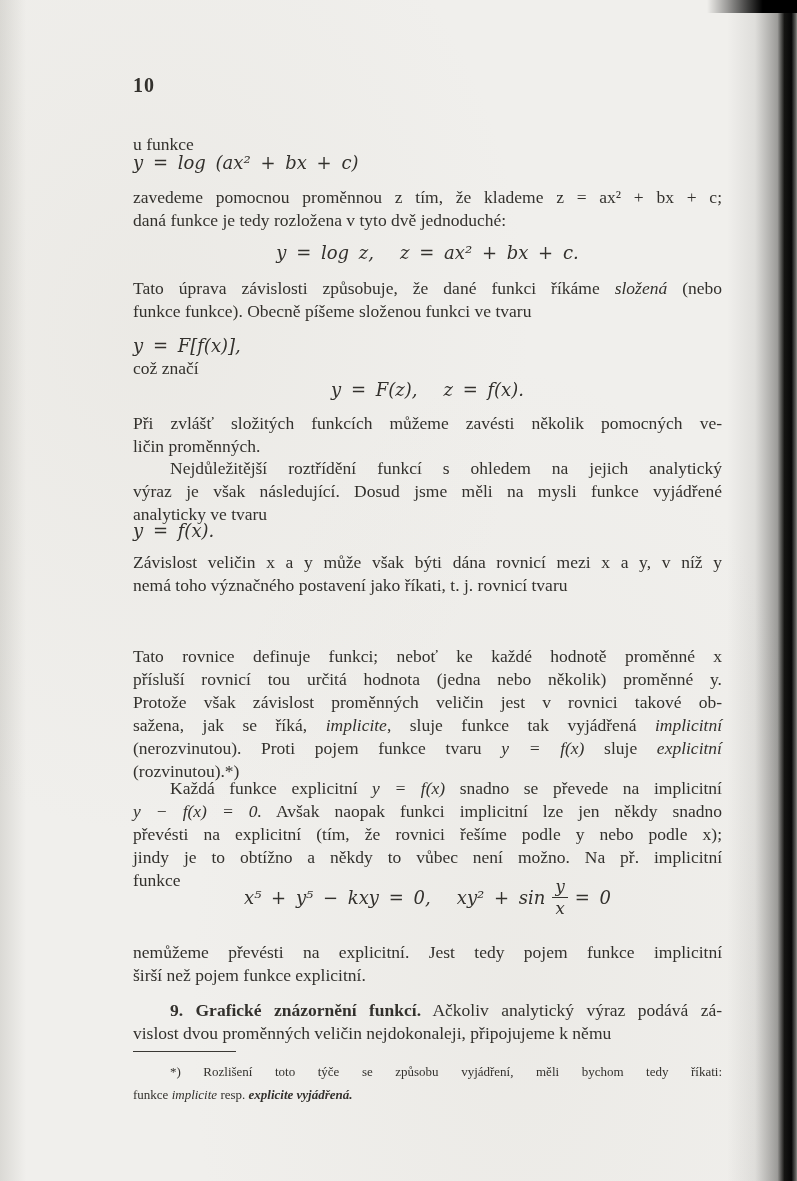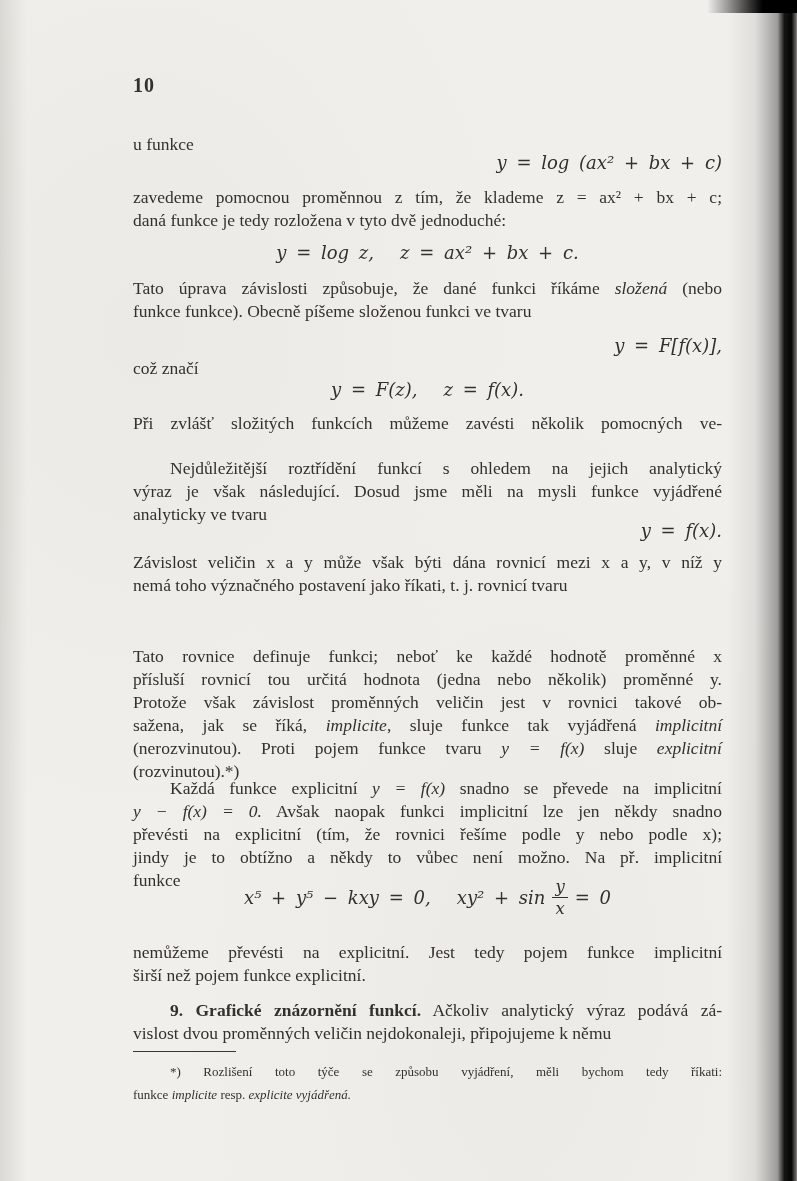--- a/index.html
+++ b/index.html
@@ -32,26 +32,26 @@
   .blk { position:absolute; left:0; right:0; }
   .pagenum { font-size:20px; font-weight:bold; letter-spacing:1px; }
   .ln {
     font-size:17.5px; line-height:23px; height:23px;
     text-align:justify; text-align-last:justify; text-justify:inter-word;
     white-space:nowrap; overflow:visible;
   }
   .ln.plain { text-align:left; text-align-last:left; }
   .ln.indent { padding-left:37px; }
   .em { font-style:italic; }
-  .boldem { font-style:italic; font-weight:normal;margin-top:16px; }
+  .boldem { font-style:italic; font-weight:bold;margin-top:16px; }
   .bold { font-weight:bold; }
   .formula, .formula-row {
     font-family:"DejaVu Serif",serif;
     font-style:italic; font-size:18px; line-height:26px;
-    word-spacing:4px; text-align:right;
+    word-spacing:4px; text-align:left;
   }
   .formula-row { display:flex; justify-content:center; align-items:center; gap:26px; }
   .fpart { display:inline-flex; align-items:center; gap:7px; }
   .frac { display:inline-flex; flex-direction:column; align-items:center; line-height:1.05; font-size:16.5px; }
   .frac .num { padding:0 3px 2px; border-bottom:1.4px solid #33312d; }
   .frac .den { padding-top:2px; }
   .footrule { border:none; border-top:1.6px solid #3a3834; width:103px; margin:0; }
   .fn .ln { font-size:13px; line-height:23px; }
 </style>
 </head>
@@ -95,20 +95,21 @@
       <div class="ln plain">což značí</div>
     </div>
 
     <div class="blk formula-row" style="top:377px">
       <span>y = F(z),</span>
       <span>z = f(x).</span>
     </div>
 
     <div class="blk" style="top:412px">
       <div class="ln">Při zvlášť složitých funkcích můžeme zavésti několik pomocných ve-</div>
+      <div class="ln plain">ličin proměnných.</div>
     </div>
 
     <div class="blk" style="top:457px">
       <div class="ln indent">Nejdůležitější roztřídění funkcí s ohledem na jejich analytický</div>
       <div class="ln">výraz je však následující. Dosud jsme měli na mysli funkce vyjádřené</div>
       <div class="ln plain">analyticky ve tvaru</div>
     </div>
 
     <div class="blk formula" style="top:518px">
       <span>y = f(x).</span>

